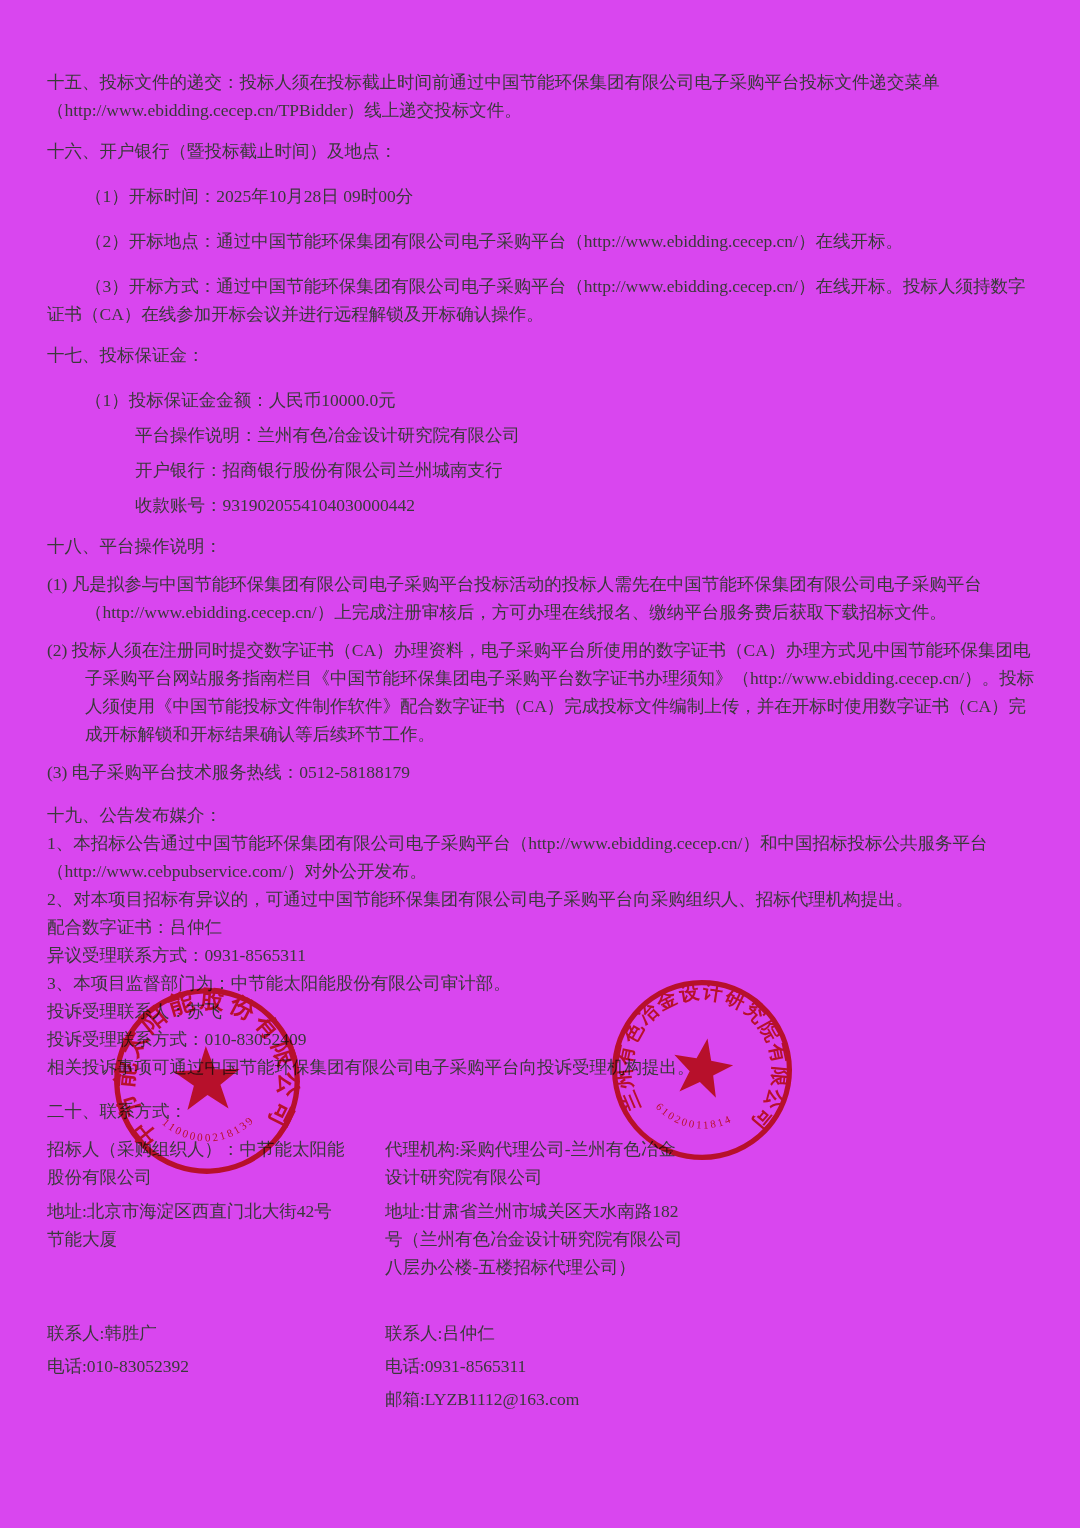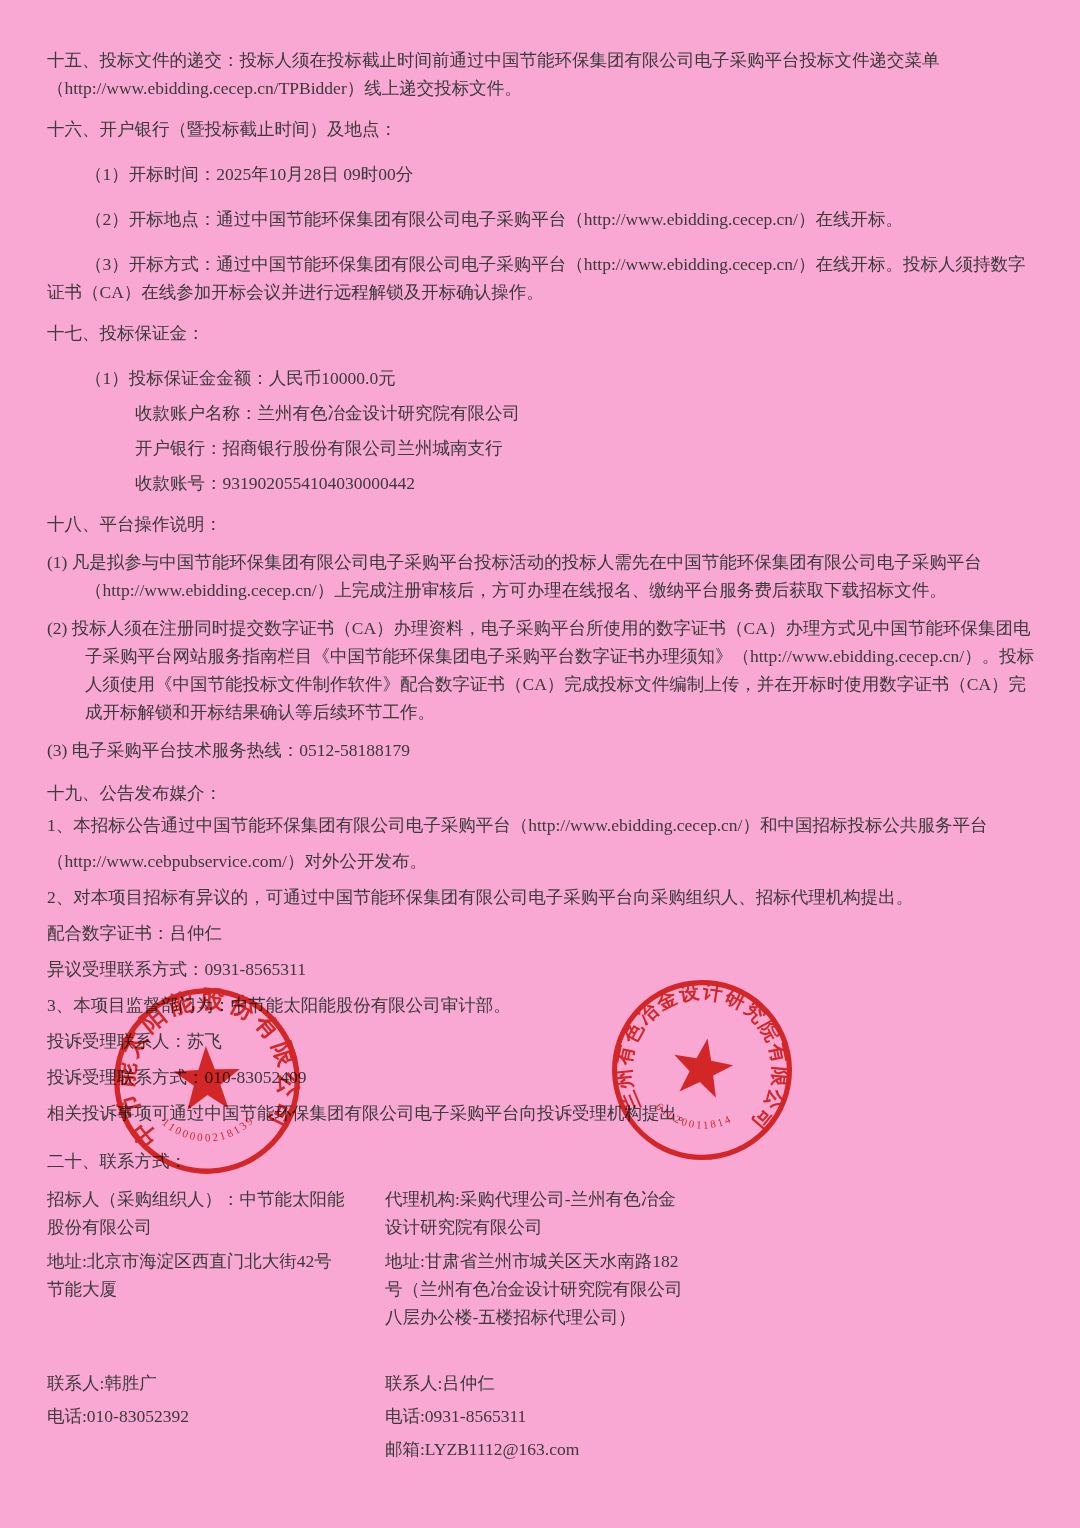--- a/index.html
+++ b/index.html
@@ -1,33 +1,33 @@
 <!DOCTYPE html>
 <html><head>
 <meta charset="utf-8">
 <style>
   html,body{margin:0;padding:0;background:#ffffff;}
   .page{
     position:relative;
     width:1080px;height:1528px;
     box-sizing:border-box;
-    padding:46px 40px 0 47px;
-    background:#f9a8d4;
+    padding:68px 40px 0 47px;
+    background:#d946ef;
     font-family:"Liberation Serif","DejaVu Serif",serif;
     font-size:17.5px;
     line-height:28px;
     color:#3a3a3a;
     overflow:hidden;
   }
   p{margin:0;}
   .h{margin-top:13px;}
   .item-fw{text-indent:38px;margin-top:17px;}   
   .bank{padding-left:88px;margin-top:7px;}
   .hang{padding-left:38px;text-indent:-38px;margin-top:10px;}  
-  .tight{line-height:36px;}
+  .tight{line-height:28px;}
   .h19{margin-top:15px;}
   .h20{margin-top:16px;margin-bottom:10px;}
   .contact-grid{
     display:grid;
     grid-template-columns:338px 320px;
     grid-template-rows:62px 122px 33px 33px 33px;
     margin-top:4px;
   }
   .c1{grid-column:1;width:302px;}
   .c2{grid-column:2;width:302px;}
@@ -52,21 +52,21 @@
 
   <p class="para">十五、投标文件的递交：投标人须在投标截止时间前通过中国节能环保集团有限公司电子采购平台投标文件递交菜单（http://www.ebidding.cecep.cn/TPBidder）线上递交投标文件。</p>
 
   <p class="h">十六、开户银行（暨投标截止时间）及地点：</p>
   <p class="item-fw">（1）开标时间：2025年10月28日 09时00分</p>
   <p class="item-fw">（2）开标地点：通过中国节能环保集团有限公司电子采购平台（http://www.ebidding.cecep.cn/）在线开标。</p>
   <p class="item-fw">（3）开标方式：通过中国节能环保集团有限公司电子采购平台（http://www.ebidding.cecep.cn/）在线开标。投标人须持数字证书（CA）在线参加开标会议并进行远程解锁及开标确认操作。</p>
 
   <p class="h">十七、投标保证金：</p>
   <p class="item-fw">（1）投标保证金金额：人民币10000.0元</p>
-  <p class="bank">收款账户名称：兰州有色冶金设计研究院有限公司</p>
+  <p class="bank">平台操作说明：兰州有色冶金设计研究院有限公司</p>
   <p class="bank">开户银行：招商银行股份有限公司兰州城南支行</p>
   <p class="bank">收款账号：9319020554104030000442</p>
 
   <p class="h">十八、平台操作说明：</p>
   <p class="hang">(1) 凡是拟参与中国节能环保集团有限公司电子采购平台投标活动的投标人需先在中国节能环保集团有限公司电子采购平台（http://www.ebidding.cecep.cn/）上完成注册审核后，方可办理在线报名、缴纳平台服务费后获取下载招标文件。</p>
   <p class="hang">(2) 投标人须在注册同时提交数字证书（CA）办理资料，电子采购平台所使用的数字证书（CA）办理方式见中国节能环保集团电子采购平台网站服务指南栏目《中国节能环保集团电子采购平台数字证书办理须知》（http://www.ebidding.cecep.cn/）。投标人须使用《中国节能投标文件制作软件》配合数字证书（CA）完成投标文件编制上传，并在开标时使用数字证书（CA）完成开标解锁和开标结果确认等后续环节工作。</p>
   <p class="hang">(3) 电子采购平台技术服务热线：0512-58188179</p>
 
   <p class="h19">十九、公告发布媒介：</p>
   <p class="tight">1、本招标公告通过中国节能环保集团有限公司电子采购平台（http://www.ebidding.cecep.cn/）和中国招标投标公共服务平台（http://www.cebpubservice.com/）对外公开发布。</p>

